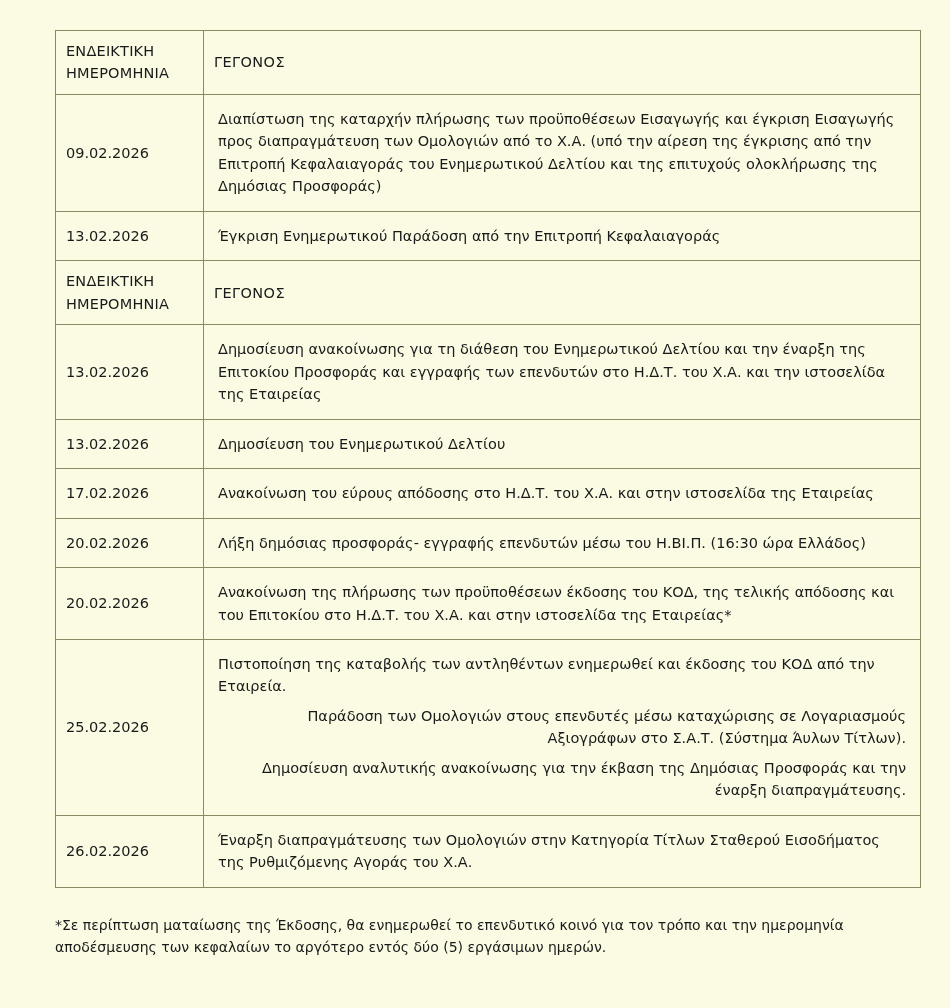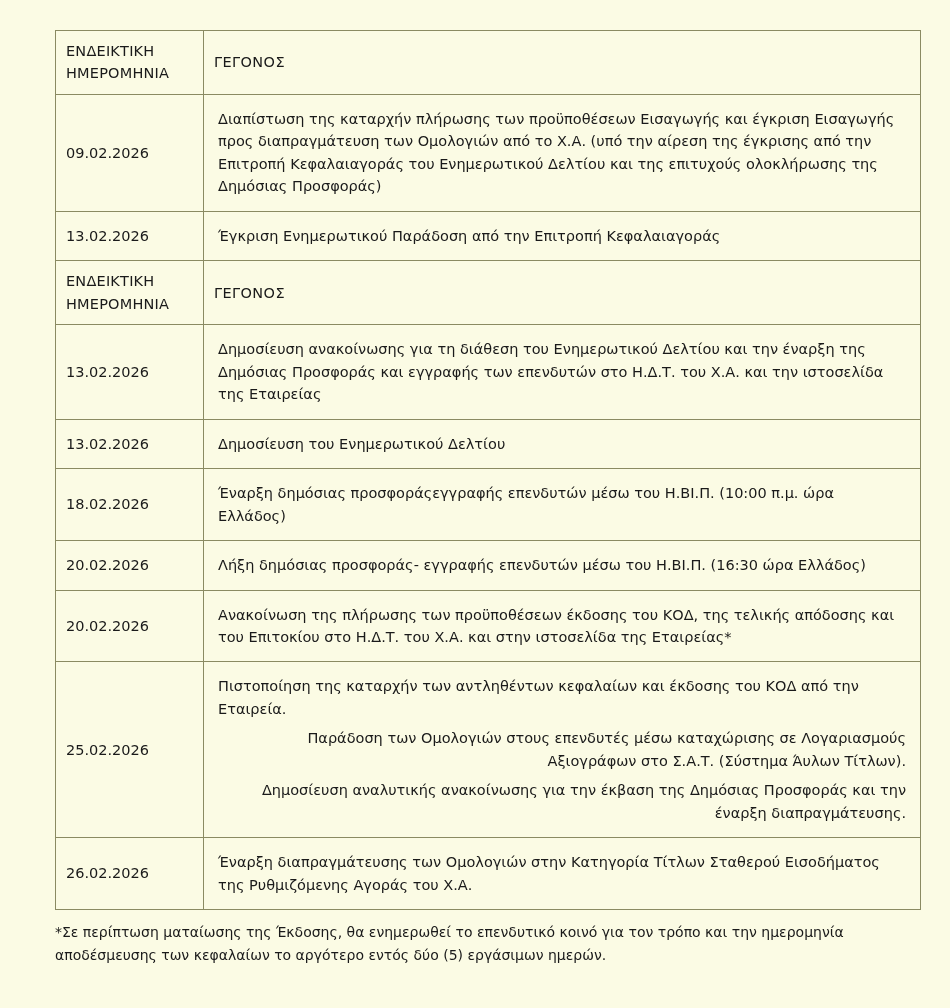--- a/index.html
+++ b/index.html
@@ -59,21 +59,21 @@
   }
   .event-cell p {
     margin: 4px;
   }
   .event-cell p + p {
     margin-top: 7px;
     text-align: right;
   }
   .footnote {
     width: 865px;
-    margin-top: 11px;
+    margin-top: 26px;
     font-size: 14px;
     line-height: 1.6;
     color: #1a1a1a;
   }
   .footnote p { margin: 0; }
 </style>
 </head>
 <body>
 
 <div class="page">
@@ -111,57 +111,57 @@
         <td class="hdr-date">
           <span>ΕΝΔΕΙΚΤΙΚΗ</span><br>
           <span>ΗΜΕΡΟΜΗΝΙΑ</span>
         </td>
         <td class="hdr-event">ΓΕΓΟΝΟΣ</td>
       </tr>
 
       <tr>
         <td class="date-cell">13.02.2026</td>
         <td class="event-cell">
-          <p>Δημοσίευση ανακοίνωσης για τη διάθεση του Ενημερωτικού Δελτίου και την έναρξη της Δημόσιας Προσφοράς και εγγραφής των επενδυτών στο Η.Δ.Τ. του Χ.Α. και την ιστοσελίδα της Εταιρείας</p>
+          <p>Δημοσίευση ανακοίνωσης για τη διάθεση του Ενημερωτικού Δελτίου και την έναρξη της Επιτοκίου Προσφοράς και εγγραφής των επενδυτών στο Η.Δ.Τ. του Χ.Α. και την ιστοσελίδα της Εταιρείας</p>
         </td>
       </tr>
 
       <tr>
         <td class="date-cell">13.02.2026</td>
         <td class="event-cell">
           <p>Δημοσίευση του Ενημερωτικού Δελτίου</p>
         </td>
       </tr>
 
-
       <tr>
-        <td class="date-cell">18.02.2026</td>
+        <td class="date-cell">17.02.2026</td>
         <td class="event-cell">
-          <p>Έναρξη δημόσιας προσφοράςεγγραφής επενδυτών μέσω του Η.ΒΙ.Π. (10:00 π.μ. ώρα Ελλάδος)</p>
+          <p>Ανακοίνωση του εύρους απόδοσης στο Η.Δ.Τ. του Χ.Α. και στην ιστοσελίδα της Εταιρείας</p>
         </td>
       </tr>
+
 
       <tr>
         <td class="date-cell">20.02.2026</td>
         <td class="event-cell">
           <p>Λήξη δημόσιας προσφοράς- εγγραφής επενδυτών μέσω του Η.ΒΙ.Π. (16:30 ώρα Ελλάδος)</p>
         </td>
       </tr>
 
       <tr>
         <td class="date-cell">20.02.2026</td>
         <td class="event-cell">
           <p>Ανακοίνωση της πλήρωσης των προϋποθέσεων έκδοσης του ΚΟΔ, της τελικής απόδοσης και του Επιτοκίου στο Η.Δ.Τ. του Χ.Α. και στην ιστοσελίδα της Εταιρείας*</p>
         </td>
       </tr>
 
       <tr>
         <td class="date-cell">25.02.2026</td>
         <td class="event-cell">
-          <p>Πιστοποίηση της καταρχήν των αντληθέντων κεφαλαίων και έκδοσης του ΚΟΔ από την Εταιρεία.</p>
+          <p>Πιστοποίηση της καταβολής των αντληθέντων ενημερωθεί και έκδοσης του ΚΟΔ από την Εταιρεία.</p>
           <p>Παράδοση των Ομολογιών στους επενδυτές μέσω καταχώρισης σε Λογαριασμούς Αξιογράφων στο Σ.Α.Τ. (Σύστημα Άυλων Τίτλων).</p>
           <p>Δημοσίευση αναλυτικής ανακοίνωσης για την έκβαση της Δημόσιας Προσφοράς και την έναρξη διαπραγμάτευσης.</p>
         </td>
       </tr>
 
       <tr>
         <td class="date-cell">26.02.2026</td>
         <td class="event-cell">
           <p>Έναρξη διαπραγμάτευσης των Ομολογιών στην Κατηγορία Τίτλων Σταθερού Εισοδήματος της Ρυθμιζόμενης Αγοράς του Χ.Α.</p>
         </td>

